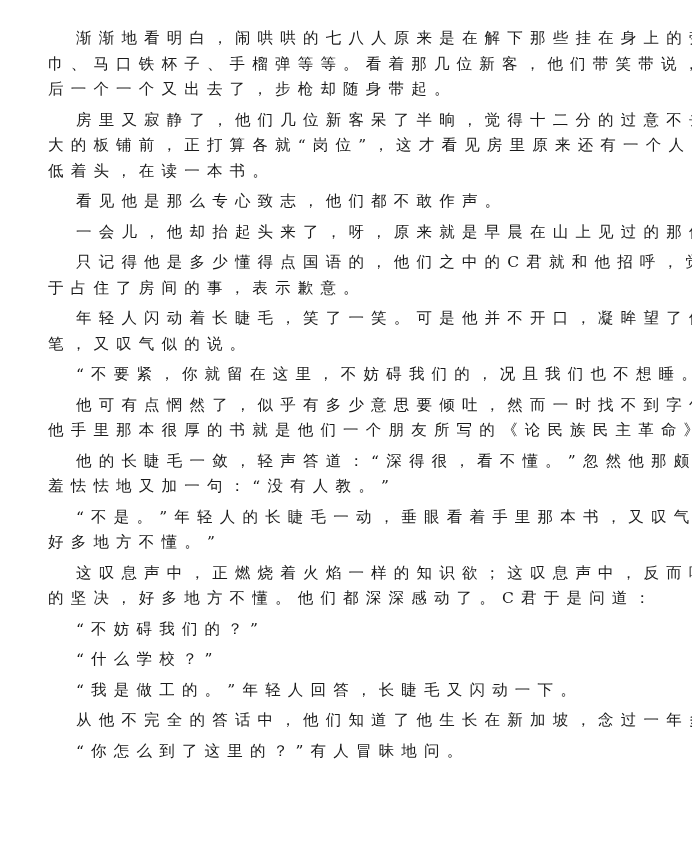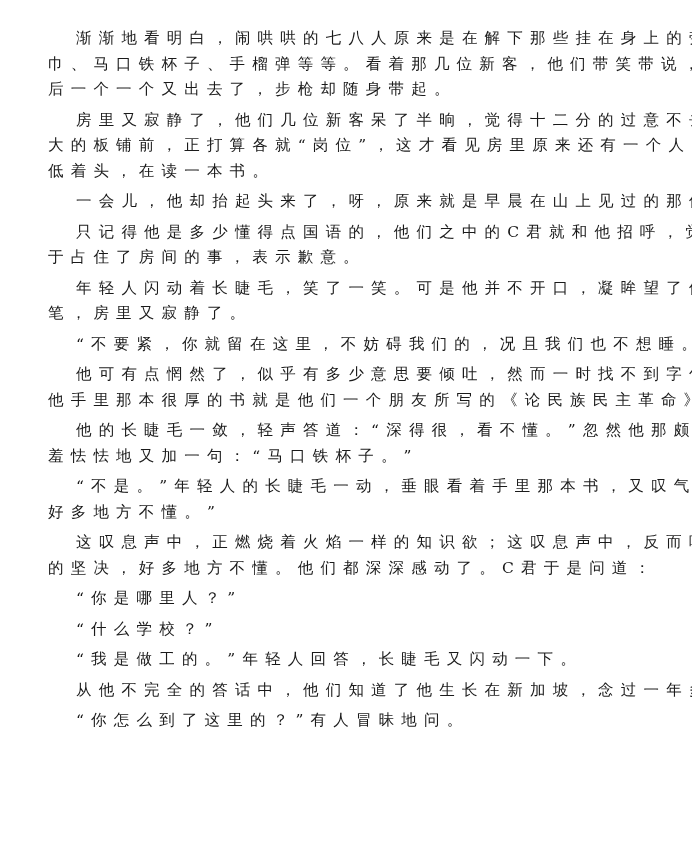--- a/index.html
+++ b/index.html
@@ -46,62 +46,65 @@
     <span class="line">巾、马口铁杯子、手榴弹等等。看着那几位新客，他们带笑带说，好像是表示抱歉，然</span>
     <span class="line">后一个一个又出去了，步枪却随身带起。</span>
   </div>
 
   <div class="para">
     <span class="line indent">房里又寂静了，他们几位新客呆了半晌，觉得十二分的过意不去。他们都走到那伟</span>
     <span class="line">大的板铺前，正打算各就“岗位”，这才看见房里原来还有一个人，他坐在那窗洞下，</span>
     <span class="line">低着头，在读一本书。</span>
   </div>
 
+  <div class="para">
+    <span class="line indent">看见他是那么专心致志，他们都不敢作声。</span>
+  </div>
 
   <div class="para">
     <span class="line indent">一会儿，他却抬起头来了，呀，原来就是早晨在山上见过的那位年轻人。</span>
   </div>
 
   <div class="para">
     <span class="line indent">只记得他是多少懂得点国语的，他们之中的C君就和他招呼，觉得分外亲切，并对</span>
     <span class="line">于占住了房间的事，表示歉意。</span>
   </div>
 
   <div class="para">
     <span class="line indent">年轻人闪动着长睫毛，笑了一笑。可是他并不开口，凝眸望了他们一眼，收拾起书</span>
-    <span class="line">笔，房里又寂静了。</span>
+    <span class="line">笔，又叹气似的说。</span>
   </div>
 
   <div class="para">
     <span class="line indent">“不要紧，你就留在这里，不妨碍我们的，况且我们也不想睡。”C君很诚恳地留他。</span>
   </div>
 
   <div class="para">
     <span class="line indent">他可有点惘然了，似乎有多少意思要倾吐，然而一时找不到字句。这当儿C君看见</span>
     <span class="line">他手里那本很厚的书就是他们一个朋友所写的《论民族民主革命》，一本高级的理论书，</span>
   </div>
 
   <div class="para">
     <span class="line indent">他的长睫毛一敛，轻声答道：“深得很，看不懂。”忽然他那颇为白皙的脸红了一下，</span>
-    <span class="line">羞怯怯地又加一句：“马口铁杯子。”</span>
+    <span class="line">羞怯怯地又加一句：“没有人教。”</span>
   </div>
 
 
   <div class="para">
     <span class="line indent">“不是。”年轻人的长睫毛一动，垂眼看着手里那本书，又叹气似的说，“好深呵，</span>
     <span class="line">好多地方不懂。”</span>
   </div>
 
   <div class="para">
     <span class="line indent">这叹息声中，正燃烧着火焰一样的知识欲；这叹息声中，反而响着理论学习的意志</span>
     <span class="line">的坚决，好多地方不懂。他们都深深感动了。C君于是问道：</span>
   </div>
 
   <div class="para">
-    <span class="line indent">“你是哪里人？”</span>
+    <span class="line indent">“不妨碍我们的？”</span>
   </div>
 
 
   <div class="para">
     <span class="line indent">“什么学校？”</span>
   </div>
 
   <div class="para">
     <span class="line indent">“我是做工的。”年轻人回答，长睫毛又闪动一下。</span>
   </div>

